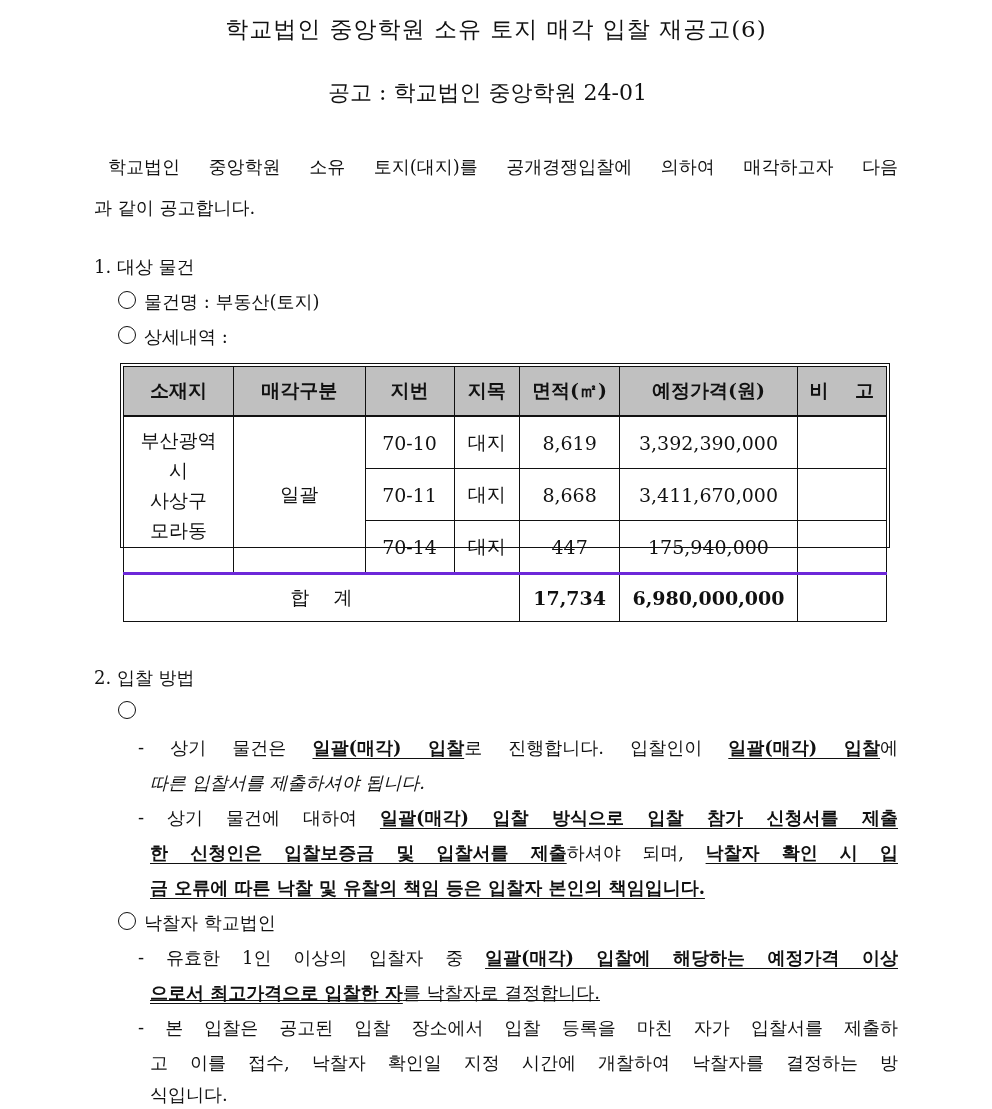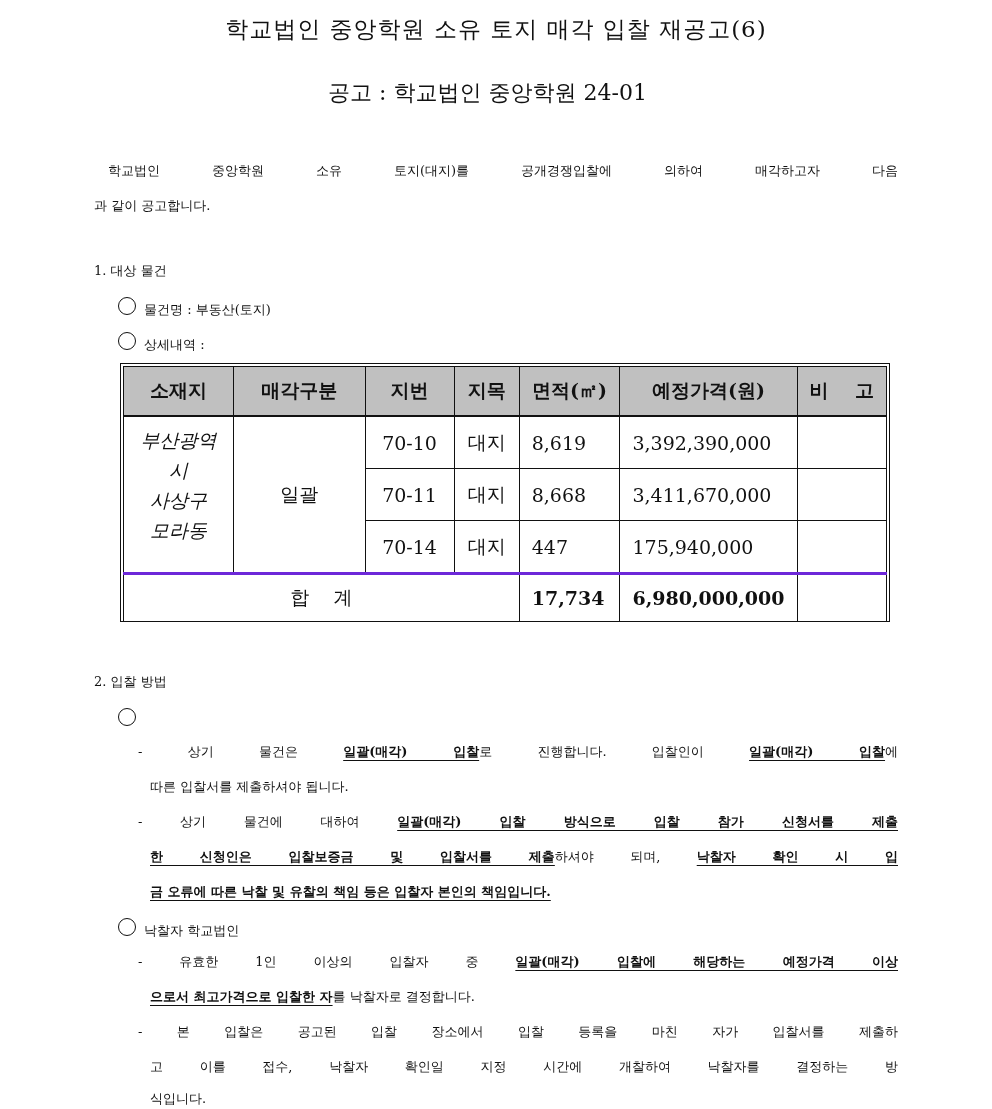--- a/index.html
+++ b/index.html
@@ -9,54 +9,54 @@
     color: #111111;
   }
   .title {
     position: absolute; left: 0; top: 14px; width: 992px; text-align: center;
     font-size: 23px; letter-spacing: 1px;
   }
   .subtitle {
     position: absolute; left: 0; top: 78px; width: 975px; text-align: center;
     font-size: 22px;
   }
-  .line { position: absolute; white-space: nowrap; font-size: 13px; margin-top: 7px; }
+  .line { position: absolute; white-space: nowrap; font-size: 18px; }
   .justify { text-align: justify; text-align-last: justify; }
   .b { font-weight: bold; text-decoration: underline; text-underline-offset: 4px; }
   .circle {
     display: inline-block; width: 16px; height: 16px; border: 1.5px solid #111;
     border-radius: 50%; vertical-align: -1px; margin-right: 8px;
   }
 
   .table-wrap {
-    position: absolute; left: 120px; top: 363px; width: 770px; height: 259px;
+    position: absolute; left: 120px; top: 363px; width: 770px; height: 185px;
     border: 1px solid #111; padding: 2px; box-sizing: border-box;
   }
   table {
     width: 100%; height: 100%; border-collapse: collapse;
     font-size: 19px;
   }
   th, td { border: 1px solid #111; padding: 0 12px; }
   th {
     background: #c0c0c0; font-weight: bold; height: 48px; text-align: center;
     border-bottom: 2px solid #111;
   }
   td { height: 51px; }
   td.c { text-align: center; }
-  td.r { text-align: left; }
+  td.r { text-align: center; }
   tr.total td { border-top: 3px solid #6d28d9; font-weight: bold; height: 46px; }
 </style>
 </head>
 <body>
 
 <div class="title">학교법인 중앙학원 소유 토지 매각 입찰 재공고(6)</div>
 <div class="subtitle">공고 : 학교법인 중앙학원 24-01</div>
 
 <div class="line justify" style="left:108px; top:155px; width:790px;">학교법인 중앙학원 소유 토지(대지)를 공개경쟁입찰에 의하여 매각하고자 다음</div>
-<div class="line" style="left:94px; top:190px;">과 같이 공고합니다.</div>
+<div class="line" style="left:94px; top:196px;">과 같이 공고합니다.</div>
 
 <div class="line" style="left:94px; top:255px;">1. 대상 물건</div>
 <div class="line" style="left:118px; top:290px;">
   <span class="circle"></span><span>물건명 : 부동산(토지)</span>
 </div>
 <div class="line" style="left:118px; top:325px;text-align:center;">
   <span class="circle"></span><span>상세내역 :</span>
 </div>
 
 <div class="table-wrap">
@@ -76,21 +76,21 @@
         <th>매각구분</th>
         <th>지번</th>
         <th>지목</th>
         <th>면적(㎡)</th>
         <th>예정가격(원)</th>
         <th style="white-space:pre;">비    고</th>
       </tr>
     </thead>
     <tbody>
       <tr>
-        <td class="c" rowspan="3" style="line-height:30px; padding-bottom:20px;font-style:italic;">
+        <td class="c" rowspan="3" style="line-height:30px; padding-bottom:20px;">
           <div>부산광역시</div>
           <div>사상구</div>
           <div>모라동</div>
         </td>
         <td class="c" rowspan="3">일괄</td>
         <td class="c">70-10</td>
         <td class="c">대지</td>
         <td class="r">8,619</td>
         <td class="r">3,392,390,000</td>
         <td></td>
@@ -120,38 +120,38 @@
 </div>
 
 <div class="line" style="left:94px; top:666px;text-align:center;">2. 입찰 방법</div>
 <div class="line" style="left:118px; top:701px;">
   <span class="circle"></span>
 </div>
 
 <div class="line justify" style="left:138px; top:736px; width:760px;">
   <span>- 상기 물건은 </span><span class="b">일괄(매각) 입찰</span><span>로 진행합니다. 입찰인이 </span><span class="b">일괄(매각) 입찰</span><span>에</span>
 </div>
-<div class="line" style="left:150px; top:771px;">따른 입찰서를 제출하셔야 됩니다.</div>
+<div class="line" style="left:150px; top:771px;font-style:italic;">따른 입찰서를 제출하셔야 됩니다.</div>
 
 <div class="line justify" style="left:138px; top:806px; width:760px;">
   <span>- 상기 물건에 대하여 </span><span class="b">일괄(매각) 입찰 방식으로 입찰 참가 신청서를 제출</span>
 </div>
 <div class="line justify" style="left:150px; top:841px; width:748px;">
   <span class="b">한 신청인은 입찰보증금 및 입찰서를 제출</span><span>하셔야 되며, </span><span class="b">낙찰자 확인 시 입</span>
 </div>
 <div class="line" style="left:150px; top:876px;">
   <span class="b">금 오류에 따른 낙찰 및 유찰의 책임 등은 입찰자 본인의 책임입니다.</span>
 </div>
 
 <div class="line" style="left:118px; top:911px;">
   <span class="circle"></span><span>낙찰자 학교법인</span>
 </div>
 
 <div class="line justify" style="left:138px; top:946px; width:760px;">
   <span>- 유효한 1인 이상의 입찰자 중 </span><span class="b">일괄(매각) 입찰에 해당하는 예정가격 이상</span>
 </div>
-<div class="line" style="left:150px; top:981px;">
+<div class="line" style="left:150px; top:981px;text-decoration:underline;">
   <span class="b">으로서 최고가격으로 입찰한 자</span><span>를 낙찰자로 결정합니다.</span>
 </div>
 
 <div class="line justify" style="left:138px; top:1016px; width:760px;">- 본 입찰은 공고된 입찰 장소에서 입찰 등록을 마친 자가 입찰서를 제출하</div>
 <div class="line justify" style="left:150px; top:1051px; width:748px;">고 이를 접수, 낙찰자 확인일 지정 시간에 개찰하여 낙찰자를 결정하는 방</div>
 <div class="line" style="left:150px; top:1083px;">식입니다.</div>
 
 </body></html>

